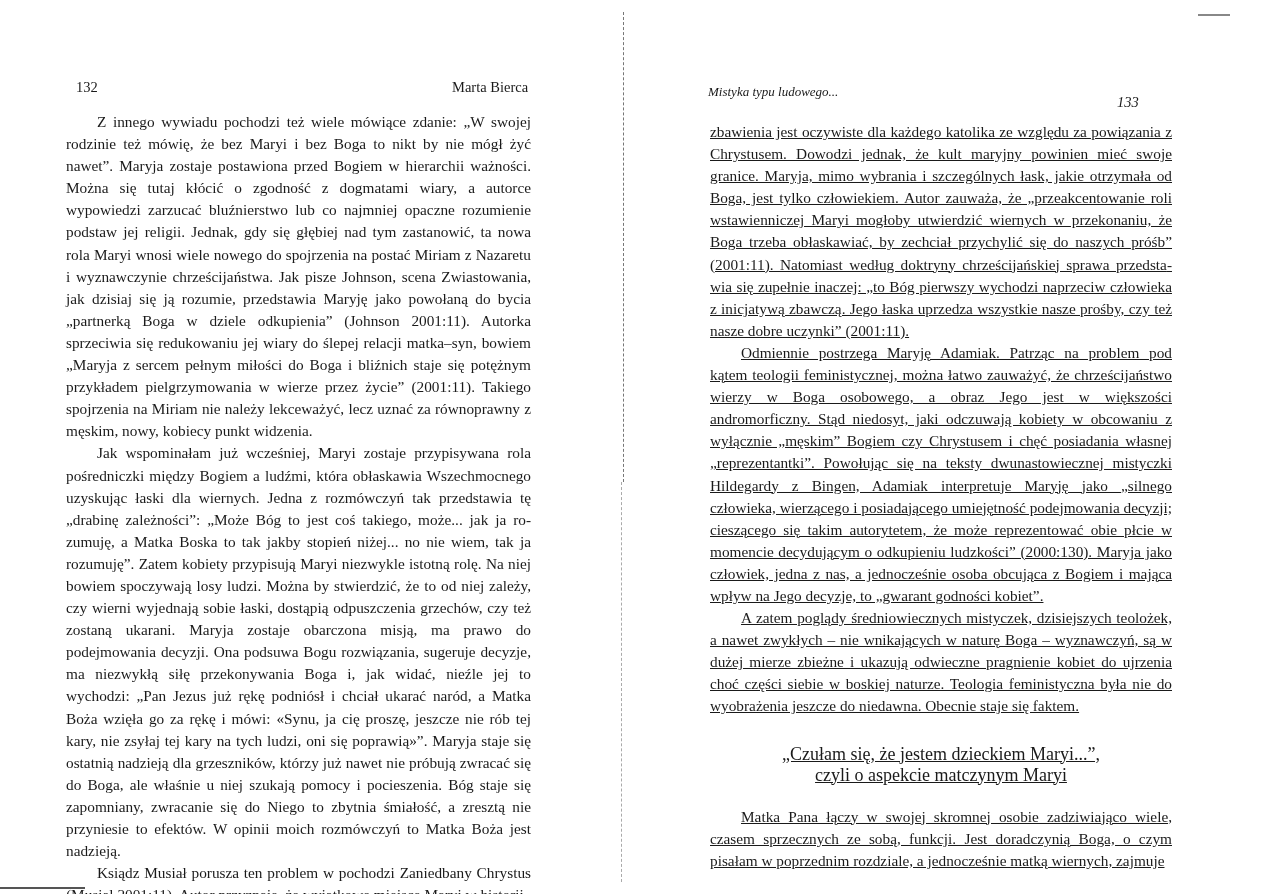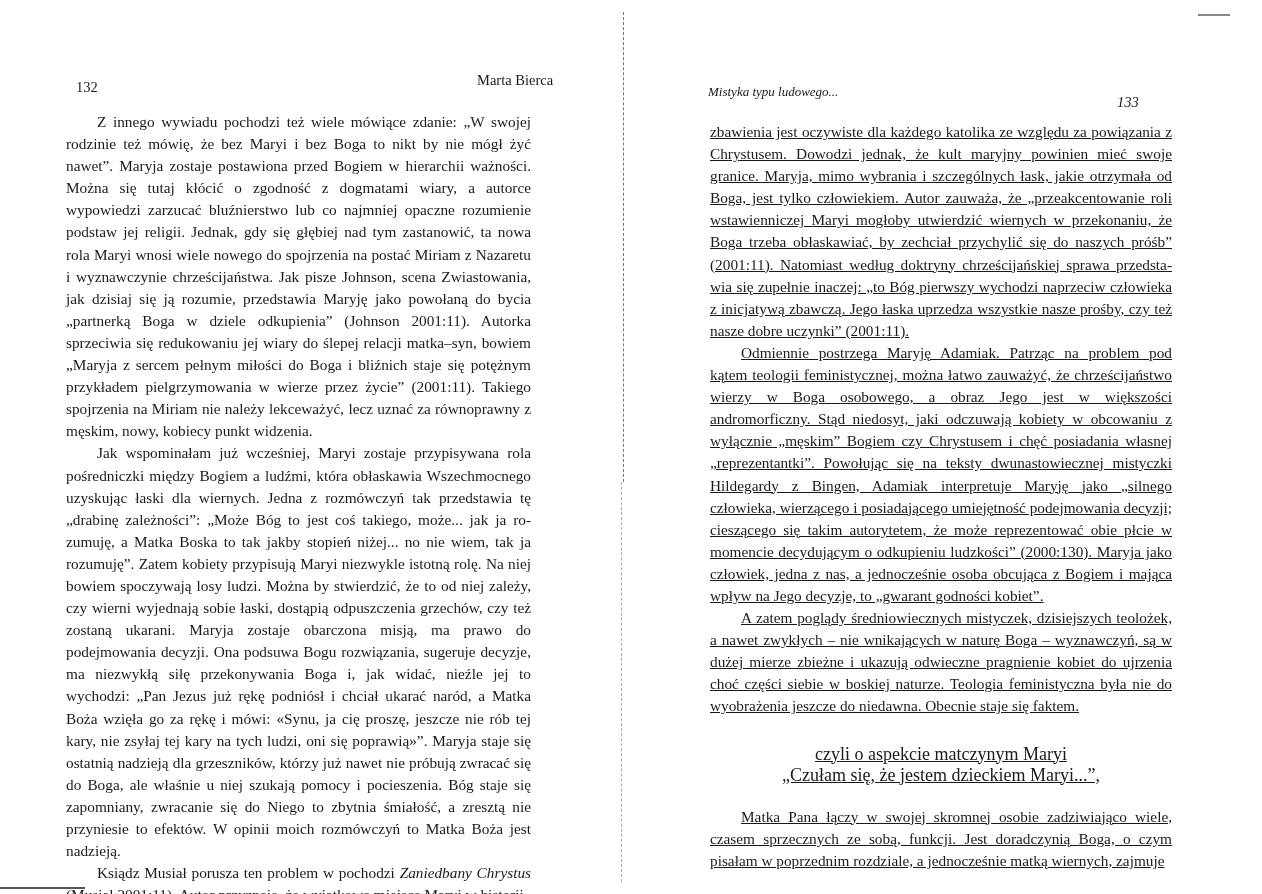--- a/index.html
+++ b/index.html
@@ -3,29 +3,29 @@
 <meta charset="utf-8">
 <style>
   html, body { margin:0; padding:0; background:#ffffff; }
   body { width:1262px; height:894px; position:relative; overflow:hidden;
          font-family:"Liberation Serif","DejaVu Serif",serif; color:#1a1a1a; }
   .page { position:absolute; top:0; height:691px; }
   .page-left { left:0; width:600px; }
   .page-right { left:630px; width:632px; }
   .running-head { position:absolute; font-size:14.5px; }
   .pnum-left { left:76px; top:79px; }
-  .author { left:452px; top:72px;margin-left:25px; }
+  .author { left:452px; top:79px; }
   .short-title { left:708px; top:84px; font-style:italic; font-size:13px; }
   .pnum-right { left:1117px; top:94px;font-style:italic; }
   .body { position:absolute; font-size:15.3px; line-height:22.1px; text-align:justify; }
   .body-left { left:66px; top:111px; width:465px; }
   .body-right { left:710px; top:121px; width:462px;text-decoration:underline; }
   .para { margin:0; text-indent:31px; hyphens:manual; }
   .para.cont { text-indent:0; }
-  .em { font-style:italic; }
+  .em { }
   .section-heading { text-align:center; font-size:18px; line-height:21px; margin:26px 0 20px 0; }
   .gutter { position:absolute; left:623px; top:12px; width:1px; height:470px;
             border-left:1px dashed #777; }
   .gutter2 { position:absolute; left:621px; top:482px; width:1px; height:400px;
              border-left:1px dashed #aaa; }
   .corner-mark { position:absolute; height:2px; background:#888; }
   .cm-tr { left:1198px; top:14px; width:32px; }
   .cm-bl { left:0; top:887px; width:85px; background:#555; }
 </style>
 </head>
@@ -45,20 +45,20 @@
 <div class="gutter2"></div>
 
 <div class="page page-right"></div>
 <div class="running-head short-title">Mistyka typu ludowego...</div>
 <div class="running-head pnum-right">133</div>
 <div class="body body-right">
   <p class="para cont">zbawienia jest oczywiste dla każdego katolika ze względu za powiązania z Chrystusem. Dowodzi jednak, że kult maryjny powinien mieć swoje granice. Maryja, mimo wybrania i szczególnych łask, jakie otrzymała od Boga, jest tylko człowiekiem. Autor zauważa, że „przeakcentowanie roli wstawienniczej Maryi mogłoby utwierdzić wiernych w przekonaniu, że Boga trzeba obłaskawiać, by zechciał przychylić się do naszych próśb” (2001:11). Natomiast według doktryny chrześcijańskiej sprawa przedsta­wia się zupełnie inaczej: „to Bóg pierwszy wychodzi naprzeciw człowieka z inicjatywą zbawczą. Jego łaska uprzedza wszystkie nasze prośby, czy też nasze dobre uczynki” (2001:11).</p>
   <p class="para">Odmiennie postrzega Maryję Adamiak. Patrząc na problem pod kątem teologii feministycznej, można łatwo zauważyć, że chrześcijaństwo wierzy w Boga osobowego, a obraz Jego jest w większości andromorficzny. Stąd niedosyt, jaki odczuwają kobiety w obcowaniu z wyłącznie „męskim” Bogiem czy Chrystusem i chęć posiadania własnej „reprezentantki”. Powo­łując się na teksty dwunastowiecznej mistyczki Hildegardy z Bingen, Adamiak interpretuje Maryję jako „silnego człowieka, wierzącego i po­siadającego umiejętność podejmowania decyzji; cieszącego się takim au­torytetem, że może reprezentować obie płcie w momencie decydującym o odkupieniu ludzkości” (2000:130). Maryja jako człowiek, jedna z nas, a jednocześnie osoba obcująca z Bogiem i mająca wpływ na Jego decyzje, to „gwarant godności kobiet”.</p>
   <p class="para">A zatem poglądy średniowiecznych mistyczek, dzisiejszych teolożek, a nawet zwykłych – nie wnikających w naturę Boga – wyznawczyń, są w dużej mierze zbieżne i ukazują odwieczne pragnienie kobiet do ujrzenia choć części siebie w boskiej naturze. Teologia feministyczna była nie do wyobrażenia jeszcze do niedawna. Obecnie staje się faktem.</p>
   <div class="section-heading">
+    <div>„Czułam się, że jestem dzieckiem Maryi...”,</div>
     <div>czyli o aspekcie matczynym Maryi</div>
-    <div>„Czułam się, że jestem dzieckiem Maryi...”,</div>
   </div>
   <p class="para">Matka Pana łączy w swojej skromnej osobie zadziwiająco wiele, czasem sprzecznych ze sobą, funkcji. Jest doradczynią Boga, o czym pisałam w poprzednim rozdziale, a jednocześnie matką wiernych, zajmuje</p>
 </div>
 
 <div class="corner-mark cm-tr"></div>
 <div class="corner-mark cm-bl"></div>
 
 </body></html>

